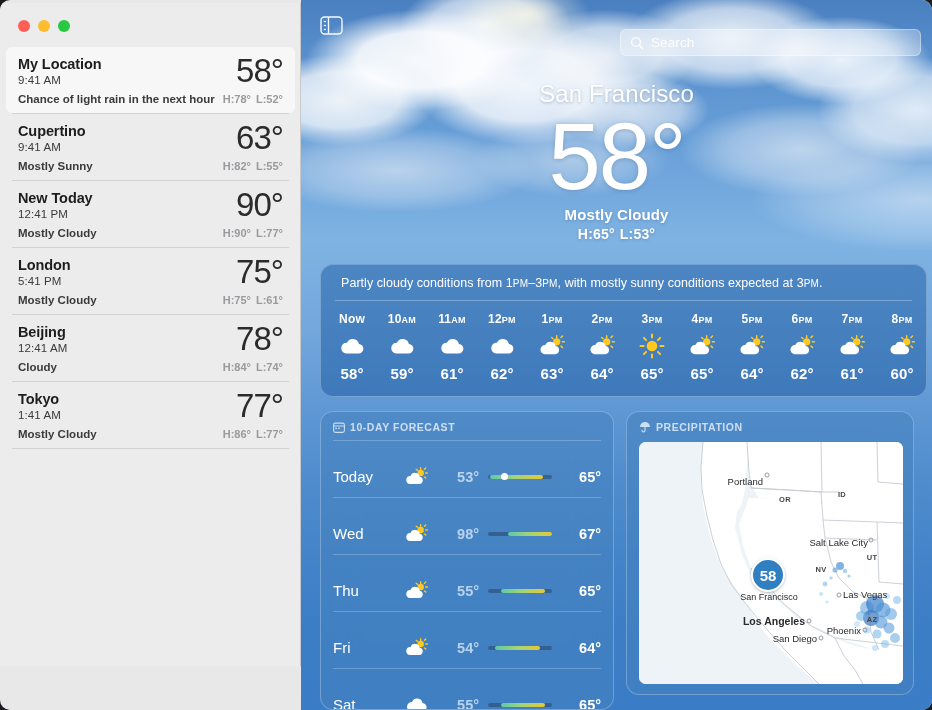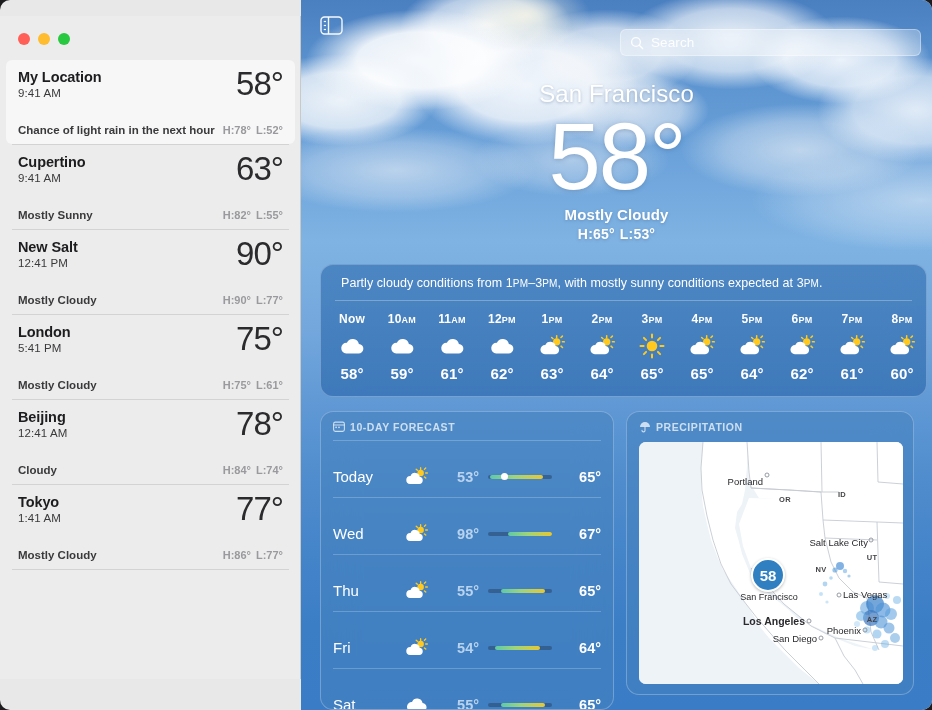--- a/index.html
+++ b/index.html
@@ -10,21 +10,21 @@
     -webkit-font-smoothing:antialiased;
   }
   #app {
     position:relative; width:932px; height:710px;
     border-radius:10px; overflow:hidden;
     background:#e8e8e8;
   }
 
   
   #sidebar {
-    position:absolute; left:0; top:16px; width:301px; height:663px;
+    position:absolute; left:0; top:3px; width:301px; height:663px;
     background:#ececec;
     border-right:1px solid #c9c9c9;
     overflow:hidden;
   }
   #traffic {
     position:absolute; left:18px; top:17px;
     display:flex; gap:8px; align-items:center;
   }
   .light { width:12px; height:12px; border-radius:50%; display:block; }
   .light.red { background:#ff5f57; }
@@ -50,21 +50,21 @@
   }
   .city-temp {
     font-size:33px; font-weight:300; color:#2b2b2d;
     line-height:34px; letter-spacing:-1px; margin-top:-2px;
   }
   .city-bottom {
     display:flex; align-items:baseline; justify-content:space-between;
     margin-top:5px;
   }
   .city-cond { font-size:11.5px; font-weight:bold; color:#3a3a3c; letter-spacing:0px; }
-  .city-hl { font-size:11px; font-weight:bold; color:#9a9a9e; letter-spacing:0px; white-space:nowrap;margin-top:18px; }
+  .city-hl { font-size:11px; font-weight:bold; color:#9a9a9e; letter-spacing:0px; white-space:nowrap; }
   .city-hl .sep { display:inline-block; width:5px; }
   .divider {
     height:1px; background:#d3d3d3;
     margin:0 12px;
   }
 
   
   #main {
     position:absolute; left:301px; top:0; width:631px; height:710px;
     overflow:hidden;
@@ -165,21 +165,21 @@
   .hour-label .sm { font-size:9px; letter-spacing:0.3px; }
   .hour-icon { height:28px; margin-top:6px; display:flex; align-items:center; justify-content:center; }
   .hour-temp {
     margin-top:5px; font-size:15px; font-weight:bold; color:#fff; letter-spacing:0.1px;
   }
 
   #tenday-card { left:19px; top:411px; width:294px; height:299px; }
   #precip-card { left:325px; top:411px; width:288px; height:284px; }
 
   .card-header {
-    display:flex; align-items:flex-start; gap:5px;
+    display:flex; align-items:center; gap:5px;
     padding:9px 12px 7px 12px;
     font-size:10.5px; font-weight:bold; color:rgba(255,255,255,0.72);
     letter-spacing:0.55px;
   }
   .card-hsep { height:0.5px; background:rgba(255,255,255,0.22); margin:0 12px; }
 
   .day-row {
     display:flex; align-items:center; height:41px; margin:16px 12px;
     border-bottom:0.5px solid rgba(255,255,255,0.22);
   }
@@ -261,21 +261,21 @@
           </div>
           <div class="city-bottom">
             <div class="city-cond">Mostly Sunny</div>
             <div class="city-hl"><span>H:82°</span><span class="sep"></span><span>L:55°</span></div>
           </div>
         </div>
         <div class="divider"></div>
         <div class="city-row">
           <div class="city-top">
             <div>
-              <div class="city-name">New Salt</div>
+              <div class="city-name">New Today</div>
               <div class="city-time">12:41 PM</div>
             </div>
             <div class="city-temp">90°</div>
           </div>
           <div class="city-bottom">
             <div class="city-cond">Mostly Cloudy</div>
             <div class="city-hl"><span>H:90°</span><span class="sep"></span><span>L:77°</span></div>
           </div>
         </div>
         <div class="divider"></div>

